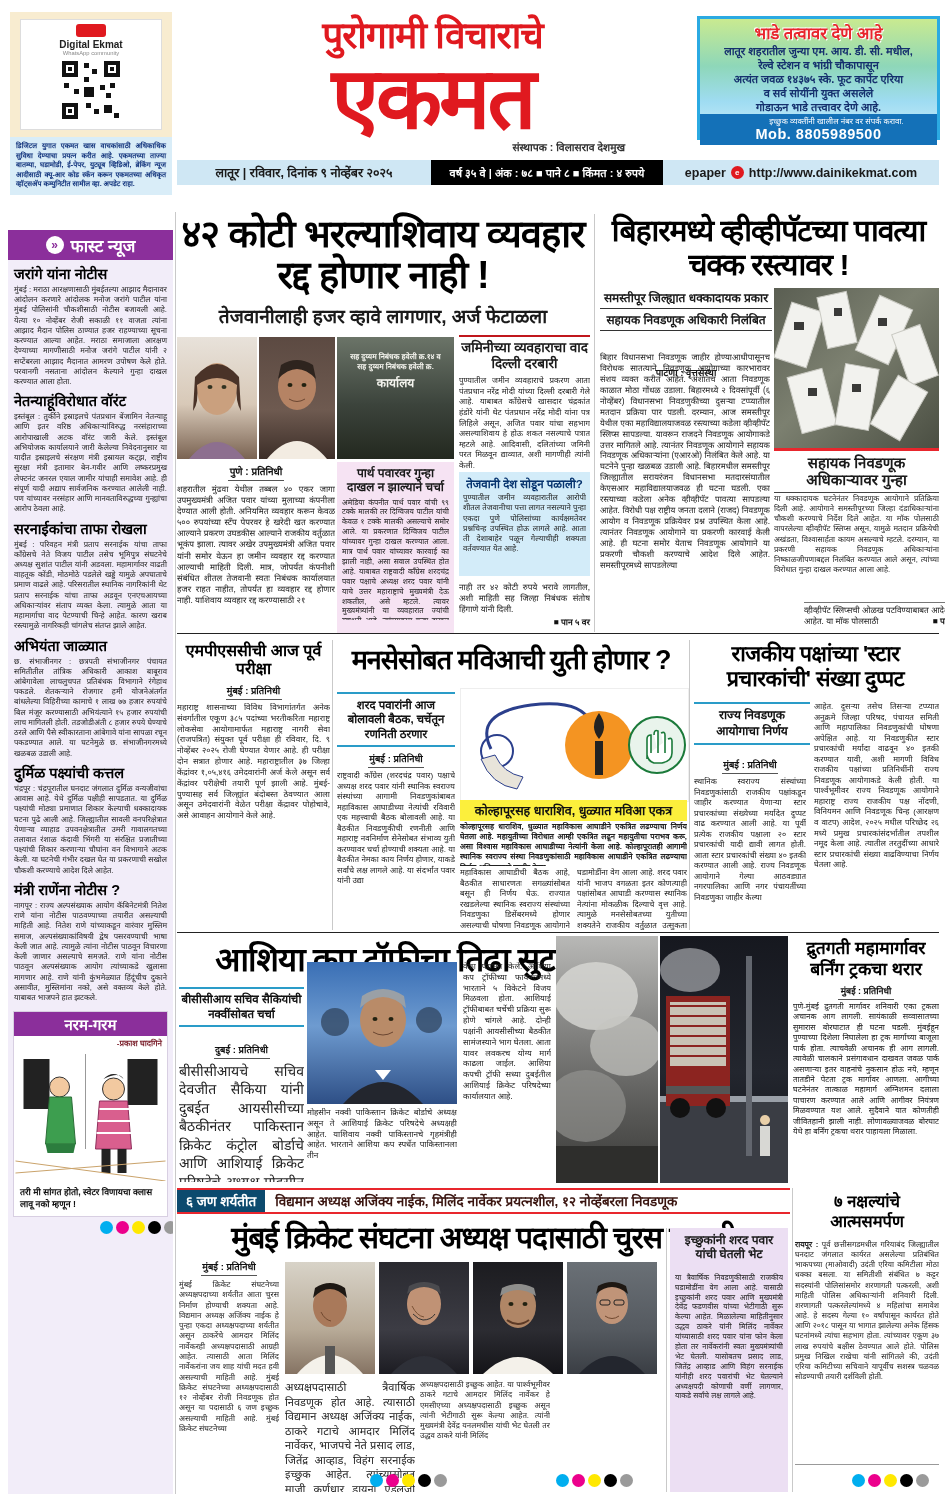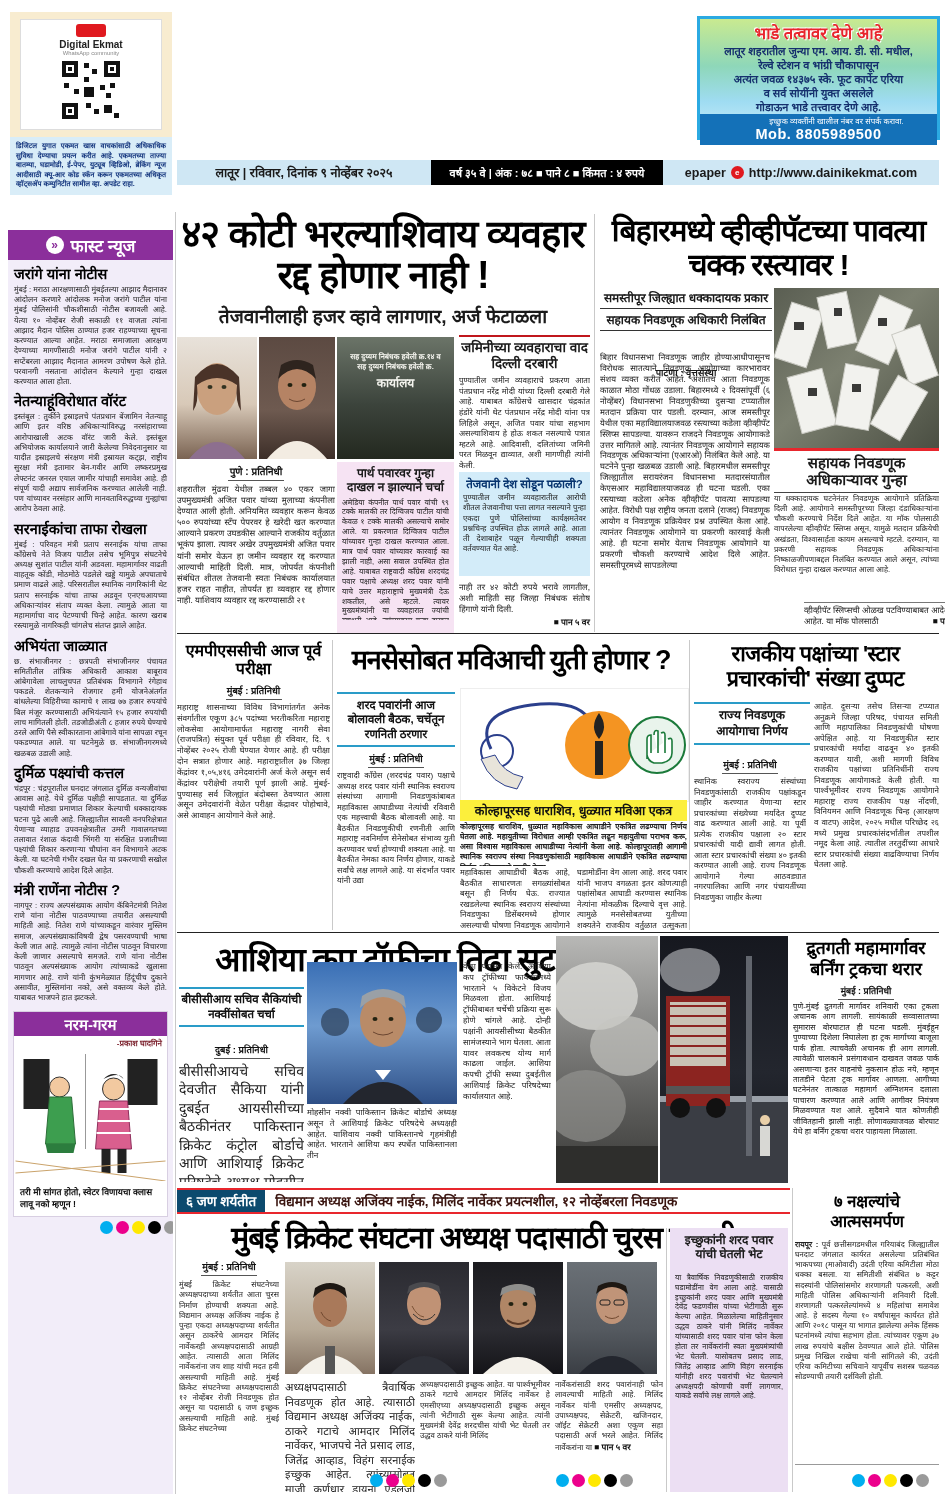--- a/index.html
+++ b/index.html
@@ -78,20 +78,25 @@
               <rect x="8" y="8" width="4" height="4"></rect>
               <rect x="50" y="8" width="4" height="4"></rect>
               <rect x="8" y="50" width="4" height="4"></rect>
             </g>
         </svg>
       </div>
     </div>
     <div style="background:#d9edf8;color:#13357d;font-size:7.1px;line-height:1.35;padding:5px 6px;text-align:justify;font-weight:bold;">डिजिटल युगात एकमत खास वाचकांसाठी अधिकाधिक सुविधा देण्याचा प्रयत्न करीत आहे. एकमतच्या ताज्या बातम्या, घडामोडी, ई-पेपर, युट्यूब व्हिडिओ, ब्रेकिंग न्यूज आदीसाठी क्यू-आर कोड स्कॅन करून एकमतच्या अधिकृत व्हॉट्सअ‍ॅप कम्युनिटीत सामील व्हा. अपडेट राहा.</div>
   </div>
 
+  <div class="abs center" style="left:180px;top:8px;width:505px;color:#e0191f;">
+    <div style="font-size:37px;font-weight:800;letter-spacing:-1px;">पुरोगामी विचाराचे</div>
+    <div style="font-size:86px;font-weight:900;line-height:.92;letter-spacing:-3px;">एकमत</div>
+    <div style="text-align:right;color:#333;font-size:10.5px;font-weight:bold;padding-right:60px;margin-top:2px;">संस्थापक : विलासराव देशमुख</div>
+  </div>
 
   <div class="abs" style="left:697px;top:16px;width:243px;height:124px;border:3px solid #2baae2;background:linear-gradient(180deg,#c9ea90 0%,#8ed7b9 40%,#9fdcf2 70%,#cdeef9 100%);box-sizing:border-box;display:flex;flex-direction:column;">
     <div style="font-size:16.5px;font-weight:900;color:#e8262d;text-shadow:1px 1px 0 #fff,-1px -1px 0 #fff;text-align:center;margin-top:2px;">भाडे तत्वावर देणे आहे</div>
     <div style="font-size:11px;font-weight:bold;color:#15306e;text-align:center;line-height:1.28;flex:1;">
       <div>लातूर शहरातील जुन्या एम. आय. डी. सी. मधील,</div>
       <div>रेल्वे स्टेशन व भांग्री चौकापासून</div>
       <div>अत्यंत जवळ १४३७५ स्के. फूट कार्पेट एरिया</div>
       <div>व सर्व सोयींनी युक्त असलेले</div>
       <div>गोडाऊन भाडे तत्त्वावर देणे आहे.</div>
     </div>
@@ -386,25 +391,21 @@
         <ellipse cx="45" cy="42" rx="16" ry="20" fill="#c09478"></ellipse>
         <path d="M29 32 q16 -14 32 0 l-2 -8 q-14 -8 -28 0 Z" fill="#1e1813"></path>
         <rect x="33" y="38" width="10" height="5" rx="2" fill="none" stroke="#222"></rect>
         <rect x="47" y="38" width="10" height="5" rx="2" fill="none" stroke="#222"></rect>
         <path d="M12 112 q33 -36 66 0 Z" fill="#23262e"></path>
         <path d="M38 54 q7 5 14 0" stroke="#70482f" fill="none"></path>
       </svg>
   </div>
 
   <div class="abs body-txt just" style="left:285px;top:1380px;width:130px;height:112px;font-size:11px;">अध्यक्षपदासाठी त्रैवार्षिक निवडणूक होत आहे. त्यासाठी विद्यमान अध्यक्ष अजिंक्य नाईक, ठाकरे गटाचे आमदार मिलिंद नार्वेकर, भाजपचे नेते प्रसाद लाड, जितेंद्र आव्हाड, विहंग सरनाईक इच्छुक आहेत. त्यांच्यासोबत माजी कर्णधार डायना एडुलजी यासुद्धा</div>
-  <div class="abs body-txt just" style="left:420px;top:1380px;width:130px;height:112px;font-size:7.8px;">अध्यक्षपदासाठी इच्छुक आहेत. या पार्श्वभूमीवर ठाकरे गटाचे आमदार मिलिंद नार्वेकर हे एमसीएच्या अध्यक्षपदासाठी इच्छुक असून त्यांनी भेटीगाठी सुरू केल्या आहेत. त्यांनी मुख्यमंत्री देवेंद्र शरदचीस यांची भेट घेतली तर उद्धव ठाकरे यांनी मिलिंद</div>
-  <div class="abs body-txt just" style="left:555px;top:1380px;width:108px;height:112px;font-size:7.8px;">
-    <span>नार्वेकरांसाठी शरद पवारांनाही फोन लावल्याची माहिती आहे. मिलिंद नार्वेकर यांनी एमसीए अध्यक्षपद, उपाध्यक्षपद, सेक्रेटरी, खजिनदार, जॉईंट सेक्रेटरी अशा एकूण सहा पदासाठी अर्ज भरले आहेत. मिलिंद नार्वेकरांना या</span>
-    <span class="jump">■ पान ५ वर</span>
-  </div>
+  <div class="abs body-txt just" style="left:420px;top:1380px;width:130px;height:112px;font-size:7.8px;">अध्यक्षपदासाठी इच्छुक आहेत. या पार्श्वभूमीवर ठाकरे गटाचे आमदार मिलिंद नार्वेकर हे एमसीएच्या अध्यक्षपदासाठी इच्छुक असून त्यांनी भेटीगाठी सुरू केल्या आहेत. त्यांनी मुख्यमंत्री देवेंद्र यनलमधीस यांची भेट घेतली तर उद्धव ठाकरे यांनी मिलिंद</div>
 
   <div class="vrule" style="left:666px;top:1228px;height:264px;"></div>
   <div class="abs purplebox" style="left:670px;top:1228px;width:118px;height:264px;box-sizing:border-box;">
     <div class="bold center" style="font-size:12px;line-height:1.2;margin-bottom:11px;">इच्छुकांनी शरद पवार यांची घेतली भेट</div>
     <div class="body-txt just" style="font-size:7.5px;height:206px;">या त्रैवार्षिक निवडणुकीसाठी राजकीय घडामोडींना वेग आला आहे. यासाठी इच्छुकांनी शरद पवार आणि मुख्यमंत्री देवेंद्र फडणवीस यांच्या भेटीगाठी सुरू केल्या आहेत. मिळालेल्या माहितीनुसार उद्धव ठाकरे यांनी मिलिंद नार्वेकर यांच्यासाठी शरद पवार यांना फोन केला होता तर नार्वेकरांनी स्वतः मुख्यमंत्र्यांची भेट घेतली. यासोबतच प्रसाद लाड, जितेंद्र आव्हाड आणि विहंग सरनाईक यांनीही शरद पवारांची भेट घेतल्याने अध्यक्षपदी कोणाची वर्णी लागणार, याकडे सर्वांचे लक्ष लागले आहे.</div>
   </div>
 
   <div class="vrule" style="left:792px;top:1188px;height:304px;"></div>
   <div class="abs art-h center" style="left:795px;top:1192px;width:144px;font-size:16.5px;line-height:1.2;">७ नक्षल्यांचे आत्मसमर्पण</div>
   <div class="abs body-txt just" style="left:795px;top:1240px;width:144px;height:222px;font-size:7.7px;">

